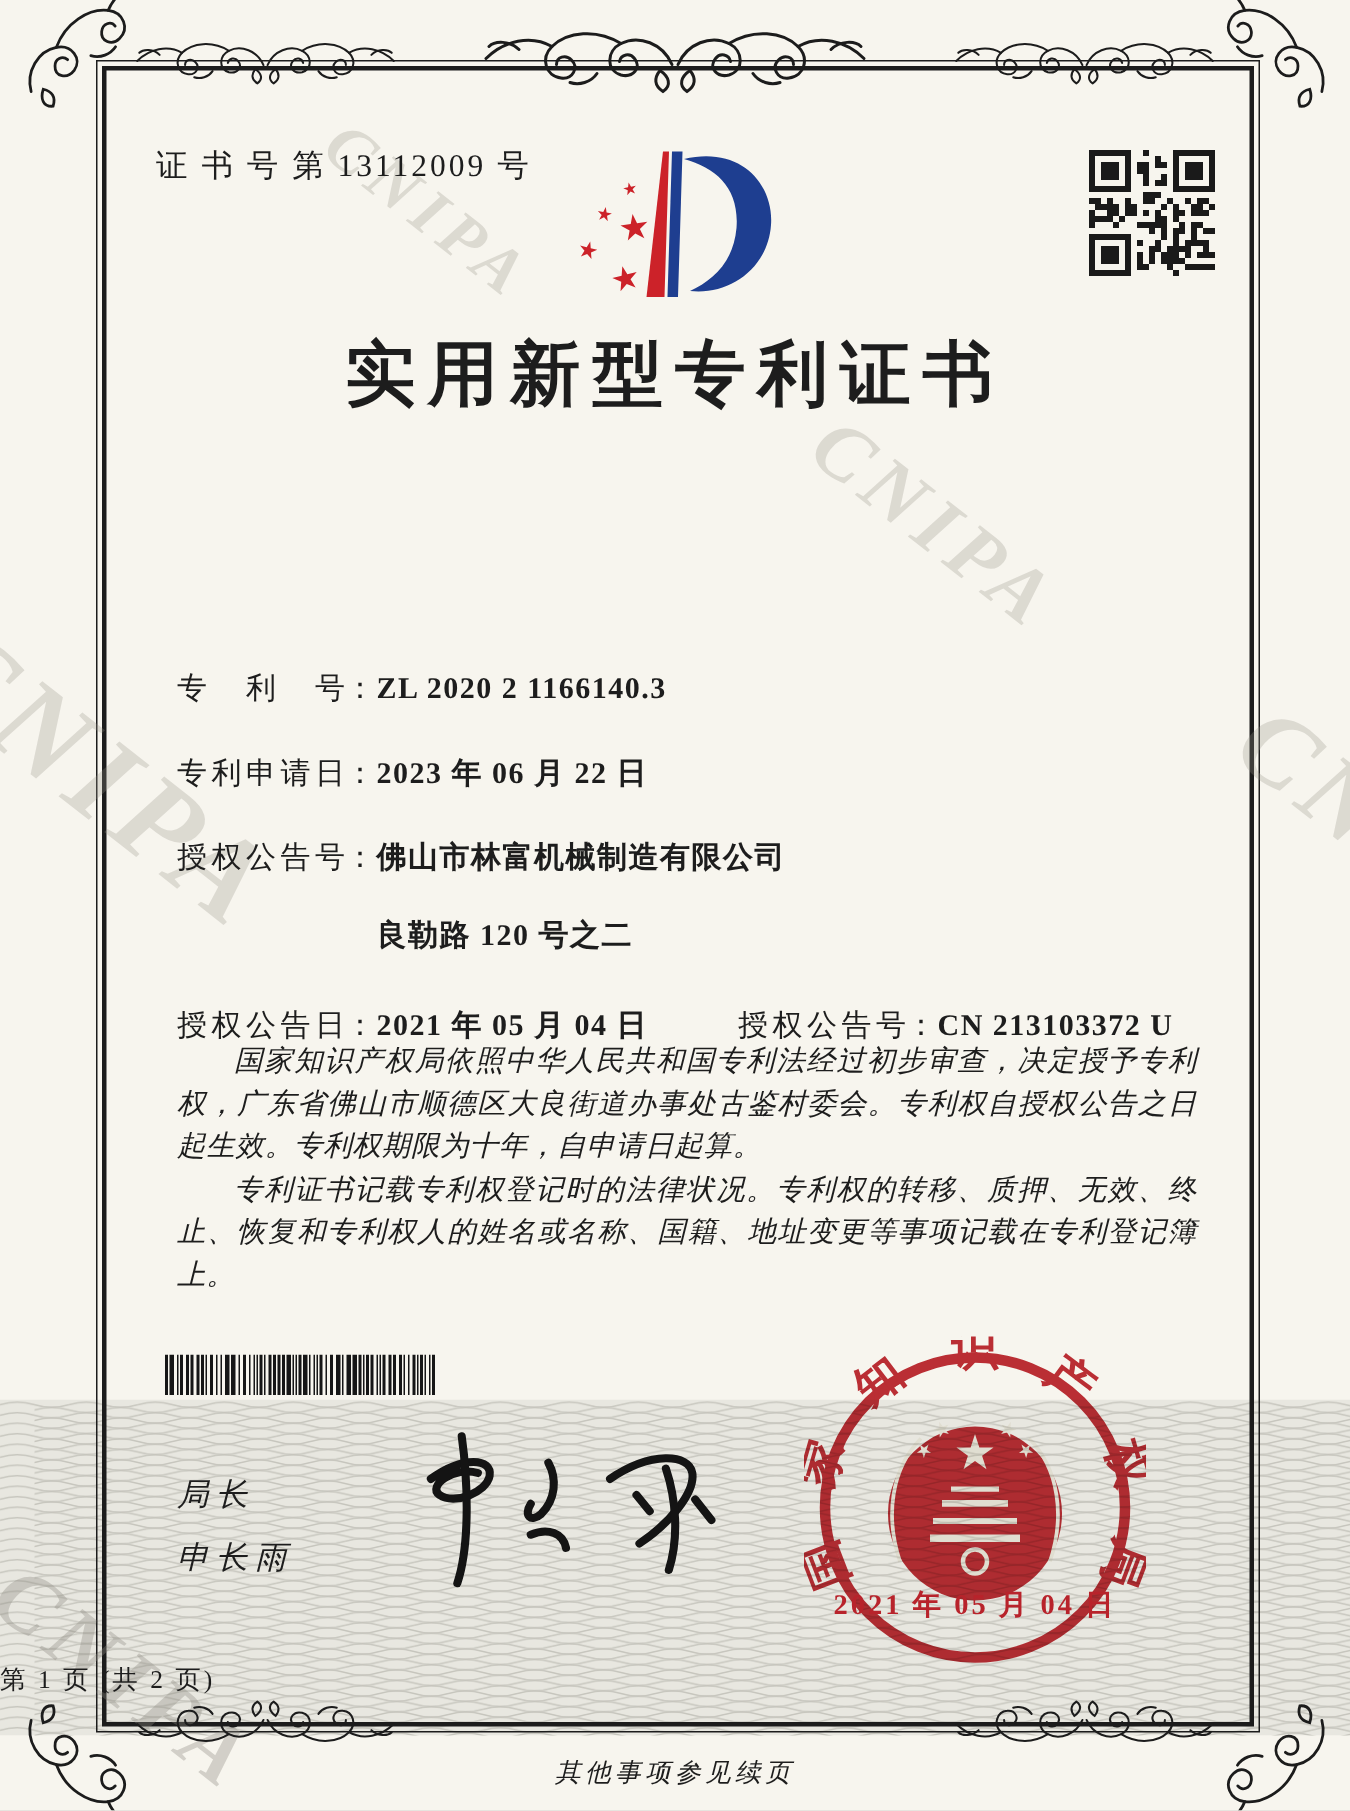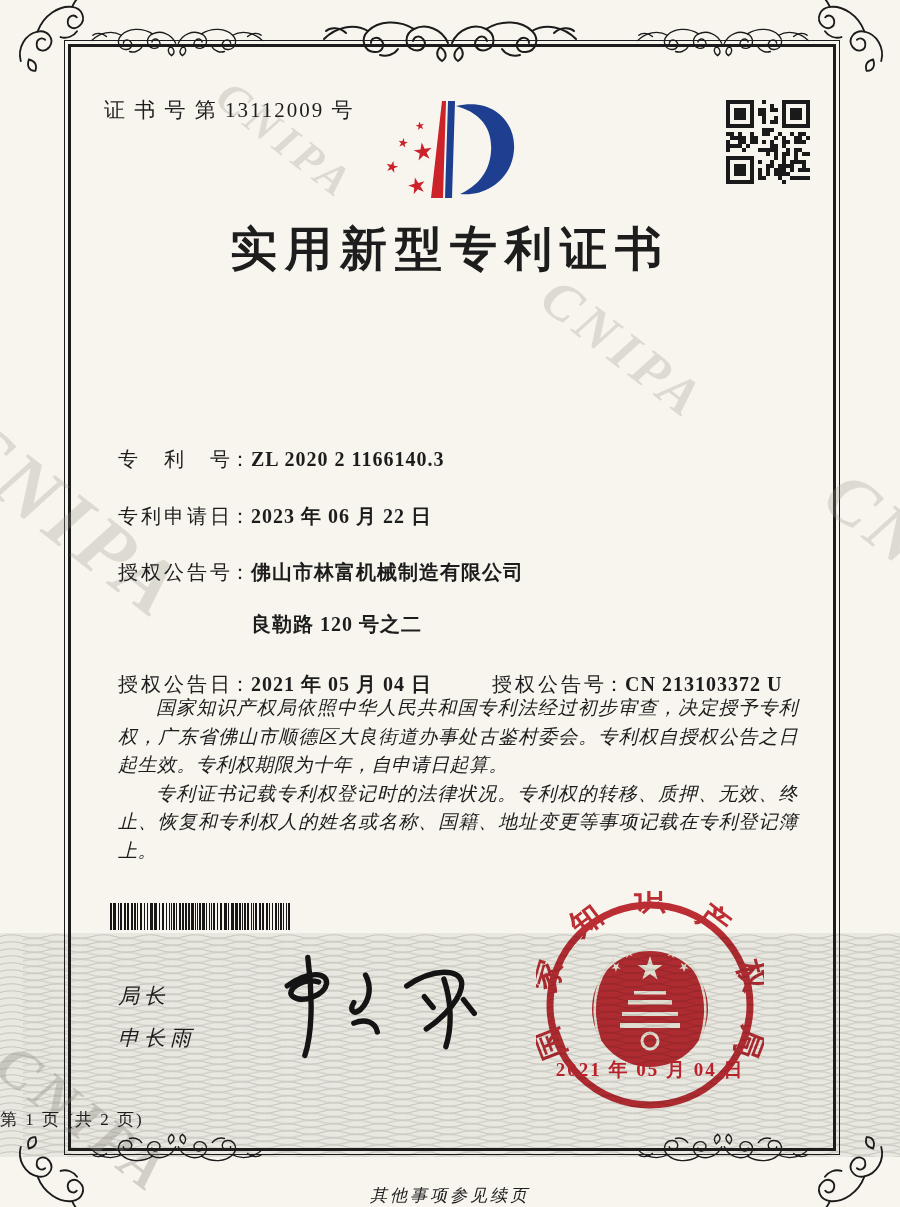--- a/index.html
+++ b/index.html
@@ -37,21 +37,21 @@
   .barcode{position:absolute;left:110px;top:903px;width:244px;height:27px;overflow:hidden;z-index:2;
            display:flex;align-items:stretch;}
   .barcode span{display:inline-block;background:#161616;height:100%;flex:none;}
   .director{position:absolute;left:118px;font-size:21px;letter-spacing:5px;z-index:2;font-style:italic;}
   .sig{position:absolute;left:252px;top:948px;z-index:2;}
   .seal{position:absolute;left:536px;top:891px;z-index:3;mix-blend-mode:multiply;opacity:.95;}
   .sealdate{position:absolute;left:536px;width:228px;top:1057px;text-align:center;z-index:4;
             font-size:19px;font-weight:bold;color:#b8232b;letter-spacing:2px;}
   .pagenum{position:absolute;left:0;right:0;top:1108px;text-align:left;font-size:17px;letter-spacing:2px;z-index:2;}
   .footnote{position:absolute;left:0;right:0;top:1170px;text-align:center;font-size:17px;font-style:italic;
-            letter-spacing:3px;z-index:2;margin-top:14px;}
+            letter-spacing:3px;z-index:2;}
   
   .orn{position:absolute;z-index:2;pointer-events:none;}
   .flipv{transform:scaleY(-1);}
 </style>
 </head>
 <body>
 
 <div class="page">
 
   <svg width="0" height="0" style="position:absolute" aria-hidden="true">

